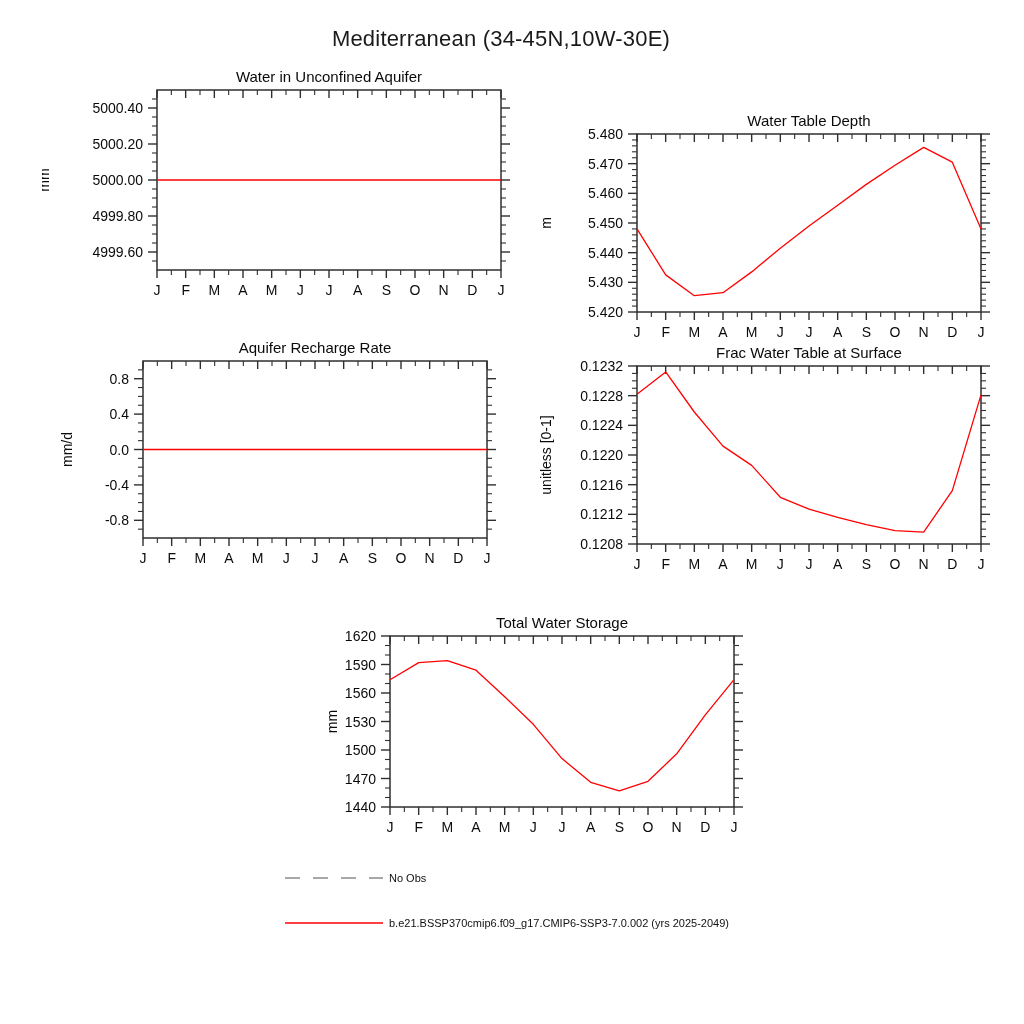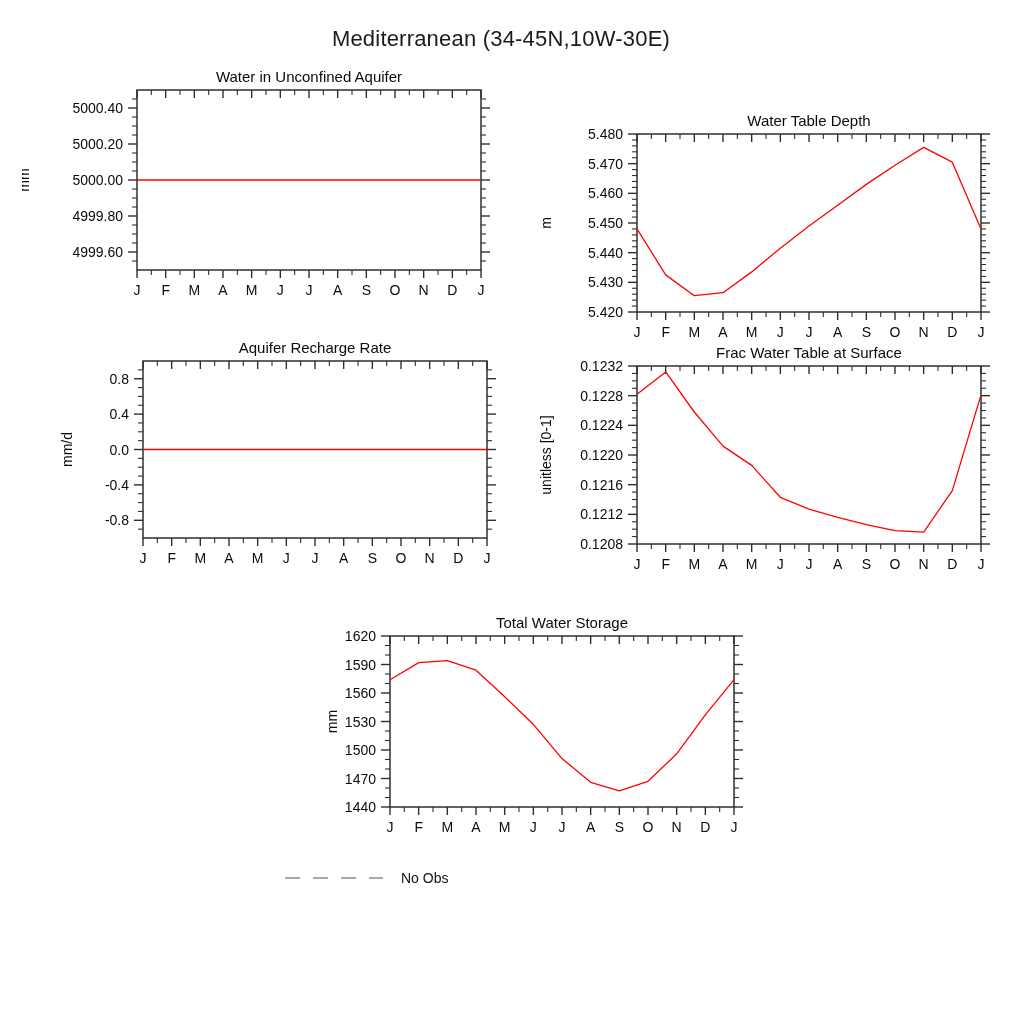--- a/index.html
+++ b/index.html
@@ -2,30 +2,30 @@
 <html><head>
 <meta charset="utf-8">
 <style>
   html,body{margin:0;padding:0;background:#ffffff;}
   .page{position:relative;width:1004px;height:1024px;background:#ffffff;overflow:hidden;
         font-family:"Liberation Sans",sans-serif;color:#000;}
   .main-title{position:absolute;left:0;top:26px;width:1002px;text-align:center;
               font-size:22px;color:#1a1a1a;letter-spacing:0.2px;}
   .chart-mount{position:absolute;}
   .legend-row{position:absolute;display:flex;align-items:center;height:14px;}
-  .legend-label{font-size:14px;margin-left:16px;white-space:nowrap;color:#111;}
+  .legend-label{font-size:11px;margin-left:4px;white-space:nowrap;color:#111;}
   svg text{font-family:"Liberation Sans",sans-serif;}
 </style>
 </head>
 <body>
 
 <div class="page">
   <div class="main-title">Mediterranean (34-45N,10W-30E)</div>
 
-  <div class="chart-mount" id="mount-0" style="left: 22px; top: 62px;"><svg width="477" height="250">
+  <div class="chart-mount" id="mount-0" style="left: 42px; top: 62px;"><svg width="477" height="250">
         <rect x="115" y="28" width="344" height="180" fill="none" stroke="#2f2f2f" stroke-width="1.5"></rect>
         <text x="287" y="20" text-anchor="middle" font-size="15px" fill="#0a0a0a">Water in Unconfined Aquifer</text>
         <text x="7" y="118" text-anchor="middle" font-size="14px" fill="#0a0a0a" transform="rotate(-90 7 118)">mm</text>
         <line x1="106" y1="189.99999999993452" x2="115" y2="189.99999999993452" stroke="#2f2f2f" stroke-width="1.4"></line>
         <line x1="459" y1="189.99999999993452" x2="468" y2="189.99999999993452" stroke="#2f2f2f" stroke-width="1.4"></line>
         <text x="101" y="194.99999999993452" text-anchor="end" font-size="14px" fill="#0a0a0a">4999.60</text>
         <line x1="106" y1="153.99999999996726" x2="115" y2="153.99999999996726" stroke="#2f2f2f" stroke-width="1.4"></line>
         <line x1="459" y1="153.99999999996726" x2="468" y2="153.99999999996726" stroke="#2f2f2f" stroke-width="1.4"></line>
         <text x="101" y="158.99999999996726" text-anchor="end" font-size="14px" fill="#0a0a0a">4999.80</text>
         <line x1="106" y1="118" x2="115" y2="118" stroke="#2f2f2f" stroke-width="1.4"></line>
@@ -620,13 +620,19 @@
         <text x="459" y="224" text-anchor="middle" font-size="14px" fill="#0a0a0a">J</text>
         <polyline points="115.0,71.7 143.7,54.6 172.3,52.7 201.0,62.2 229.7,88.8 258.3,116.3 287.0,150.6 315.7,174.3 344.3,182.8 373.0,173.3 401.7,145.8 430.3,106.9 459.0,71.7" fill="none" stroke="#ff0000" stroke-width="1.3" stroke-linejoin="round"></polyline>
       </svg></div>
 
   <div class="legend-row" style="left:285px;top:871px;">
     <svg width="100" height="14">
         <line x1="0" y1="7" x2="98" y2="7" stroke="#8c8c8c" stroke-width="1.4" stroke-dasharray="15 13"></line>
       </svg>
     <span class="legend-label">No Obs</span>
   </div>
+  <div class="legend-row" style="left:285px;top:916px;">
+    <svg width="100" height="14">
+        <line x1="0" y1="7" x2="98" y2="7" stroke="#ff0000" stroke-width="1.4"></line>
+      </svg>
+    <span class="legend-label">b.e21.BSSP370cmip6.f09_g17.CMIP6-SSP3-7.0.002 (yrs 2025-2049)</span>
+  </div>
 </div>
 
 </body></html>

